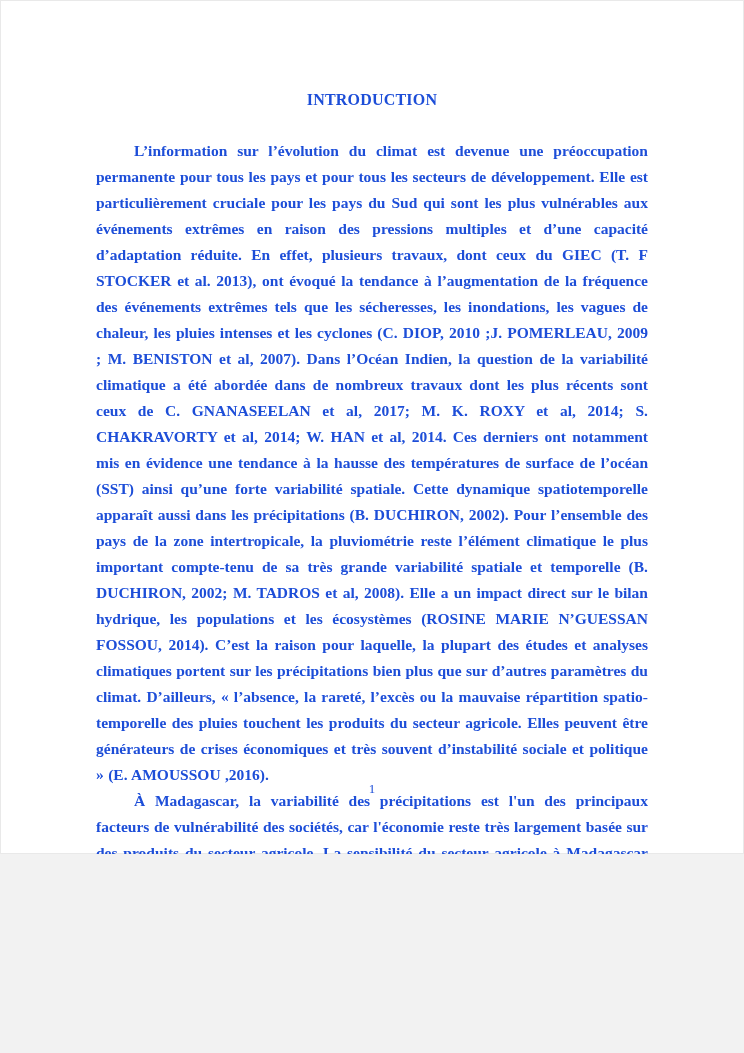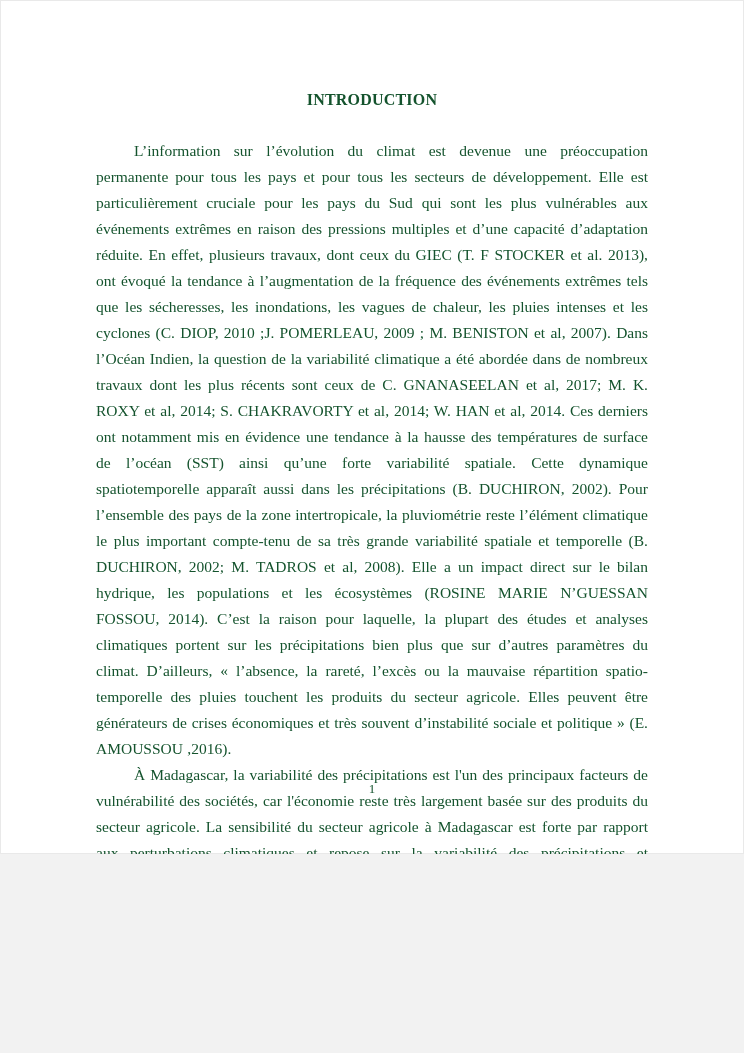--- a/index.html
+++ b/index.html
@@ -10,37 +10,38 @@
   .page {
     width: 744px;
     height: 854px;
     box-sizing: border-box;
     position: relative;
     margin: 0 auto;
     background: #ffffff;
     border: 1px solid #e9e9e9;
     padding: 86px 95px 12px 95px;
     font-family: "Liberation Serif", "DejaVu Serif", serif;
-    color: #14532d;
+    color: #1d4ed8;
     font-size: 15.5px;
     line-height: 26px;
   }
   .doc-title {
     margin: 0 0 25px 0;
     text-align: center;
     font-weight: bold;
     font-size: 16px;
     letter-spacing: 0.2px;
     line-height: 26px;
   }
   .para {
     margin: 0;
     text-align: justify;
     text-indent: 38px;
     word-spacing: 0.5px;
+    font-weight: bold;
   }
   .page-number {
     position: absolute;
     bottom: 56px;
     left: 0;
     width: 100%;
     text-align: center;
     font-size: 13px;
     line-height: 16px;
   }

